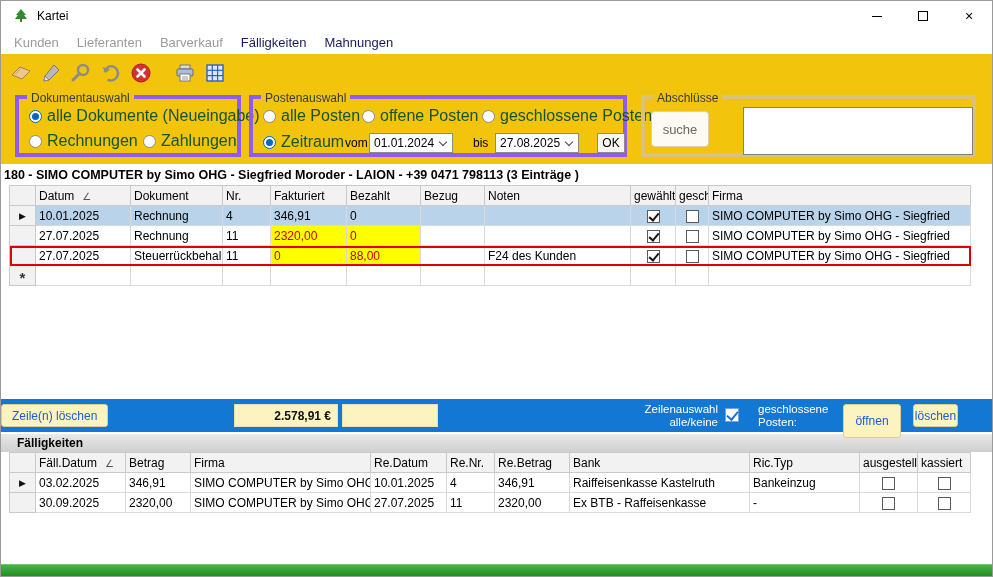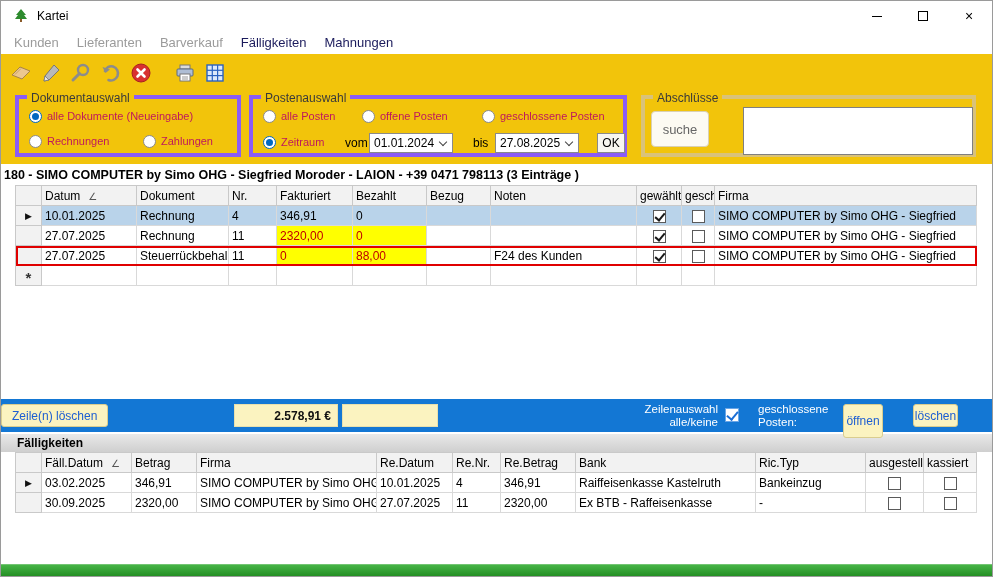--- a/index.html
+++ b/index.html
@@ -25,34 +25,34 @@
   .tb-btn { width:24px; height:24px; display:flex; align-items:center; justify-content:center; }
   .tb-btn.gap-before { margin-left:14px; }
 
   .filters { height:73px; background:#f2c40b; position:relative; flex:0 0 auto; }
   .groupbox { position:absolute; top:4px; height:62px; border:4px solid #8b5cf6; }
   .gb-legend { position:absolute; top:-8px; left:8px; background:#f2c40b; padding:0 4px; font-size:12px; color:#3a3a3a; }
   .radio-opt { position:absolute; display:flex; align-items:center; gap:5px; height:14px; }
   .radio { width:13px; height:13px; border-radius:50%; background:#fff; border:1px solid #8a8a8a; position:relative; flex:0 0 auto; }
   .radio.checked { border-color:#0067c0; }
   .radio.checked::after { content:""; position:absolute; inset:2px; border-radius:50%; background:#0067c0; }
-  .radio-label { font-size:11px; color:#be185d; white-space:nowrap; }
+  .radio-label { font-size:16px; color:#14532d; white-space:nowrap; }
   .inline-label { position:absolute; font-size:12px; color:#000; }
   .dateselect { position:absolute; height:20px; background:#fff; border:1px solid #8a8a8a; display:flex; align-items:center; font-size:12px; padding:0 4px; }
   .dateselect .val { flex:1; }
   .chev { width:6px; height:6px; border-right:1.5px solid #444; border-bottom:1.5px solid #444; transform:rotate(45deg); margin:-3px 2px 0 6px; flex:0 0 auto; }
   .ok-btn { position:absolute; width:28px; height:20px; background:#f8f6ef; border:1px solid #8a8a8a; font-size:12px; display:flex; align-items:center; justify-content:center; }
   .suche-btn { position:absolute; left:6px; top:12px; width:58px; height:36px; background:#fcfaf2; border:1px solid #d9d0b2; border-radius:4px; color:#666; font-size:13px; display:flex; align-items:center; justify-content:center; }
   .absch-box { position:absolute; left:98px; top:8px; width:230px; height:48px; background:#fff; border:1px solid #7f7f7f; }
 
   
   .caption { height:21px; background:#fff; display:flex; align-items:center; padding-left:3px; font-size:12.5px; font-weight:bold; color:#000; flex:0 0 auto; }
 
   
-  .grid-wrap { background:#fff; padding-left:14px; overflow:hidden; flex:0 0 auto; }
+  .grid-wrap { background:#fff; padding-left:8px; overflow:hidden; flex:0 0 auto; }
   .docs-wrap { height:212px; }
   .faell-wrap { height:108px; }
   table.grid { border-collapse:collapse; table-layout:fixed; width:961px; font-size:12px; color:#000; }
   .grid th { background:#f2f2f2; border:1px solid #c9c9c9; font-weight:normal; text-align:left; padding:1px 3px; height:20px; overflow:hidden; white-space:nowrap; }
   .grid td { border:1px solid #d9d9d9; padding:1px 3px; height:20px; overflow:hidden; white-space:nowrap; background:#fff; line-height:16px; }
   .grid td.sel, .grid th.sel { background:#f2f2f2; border-color:#c9c9c9; text-align:center; padding:0; }
   tr.selected td { background:#b9d3ea; }
   tr.selected td.sel { background:#f2f2f2; }
   .grid td.hl { background:#ffff00; color:#c00000; }
   tr.flagged { outline:2px solid #e00000; outline-offset:-2px; }
@@ -311,21 +311,21 @@
 
   <div class="gap2"></div>
 
   <div class="action-bar">
     <div class="cream-btn" style="left:0;">Zeile(n) löschen</div>
     <div class="total-field" style="left:233px;width:104px;">2.578,91 €</div>
     <div class="total-field" style="left:341px;width:96px;"></div>
     <div class="bar-label" style="left:612px;width:105px;text-align:right;">Zeilenauswahl alle/keine</div>
     <span class="bar-cb checked"></span>
     <div class="bar-label" style="left:757px;width:82px;">geschlossene Posten:</div>
-    <div class="cream-btn" style="left:842px;width:40px;padding:16px;">öffnen</div>
+    <div class="cream-btn" style="left:842px;width:58px;padding:16px;">öffnen</div>
     <div class="cream-btn" style="left:912px;width:45px;padding:0;">löschen</div>
   </div>
 
   <div class="gap2"></div>
 
   <div class="section-header">Fälligkeiten</div>
 
   <div class="grid-wrap faell-wrap">
     <table class="grid">
       <colgroup>

